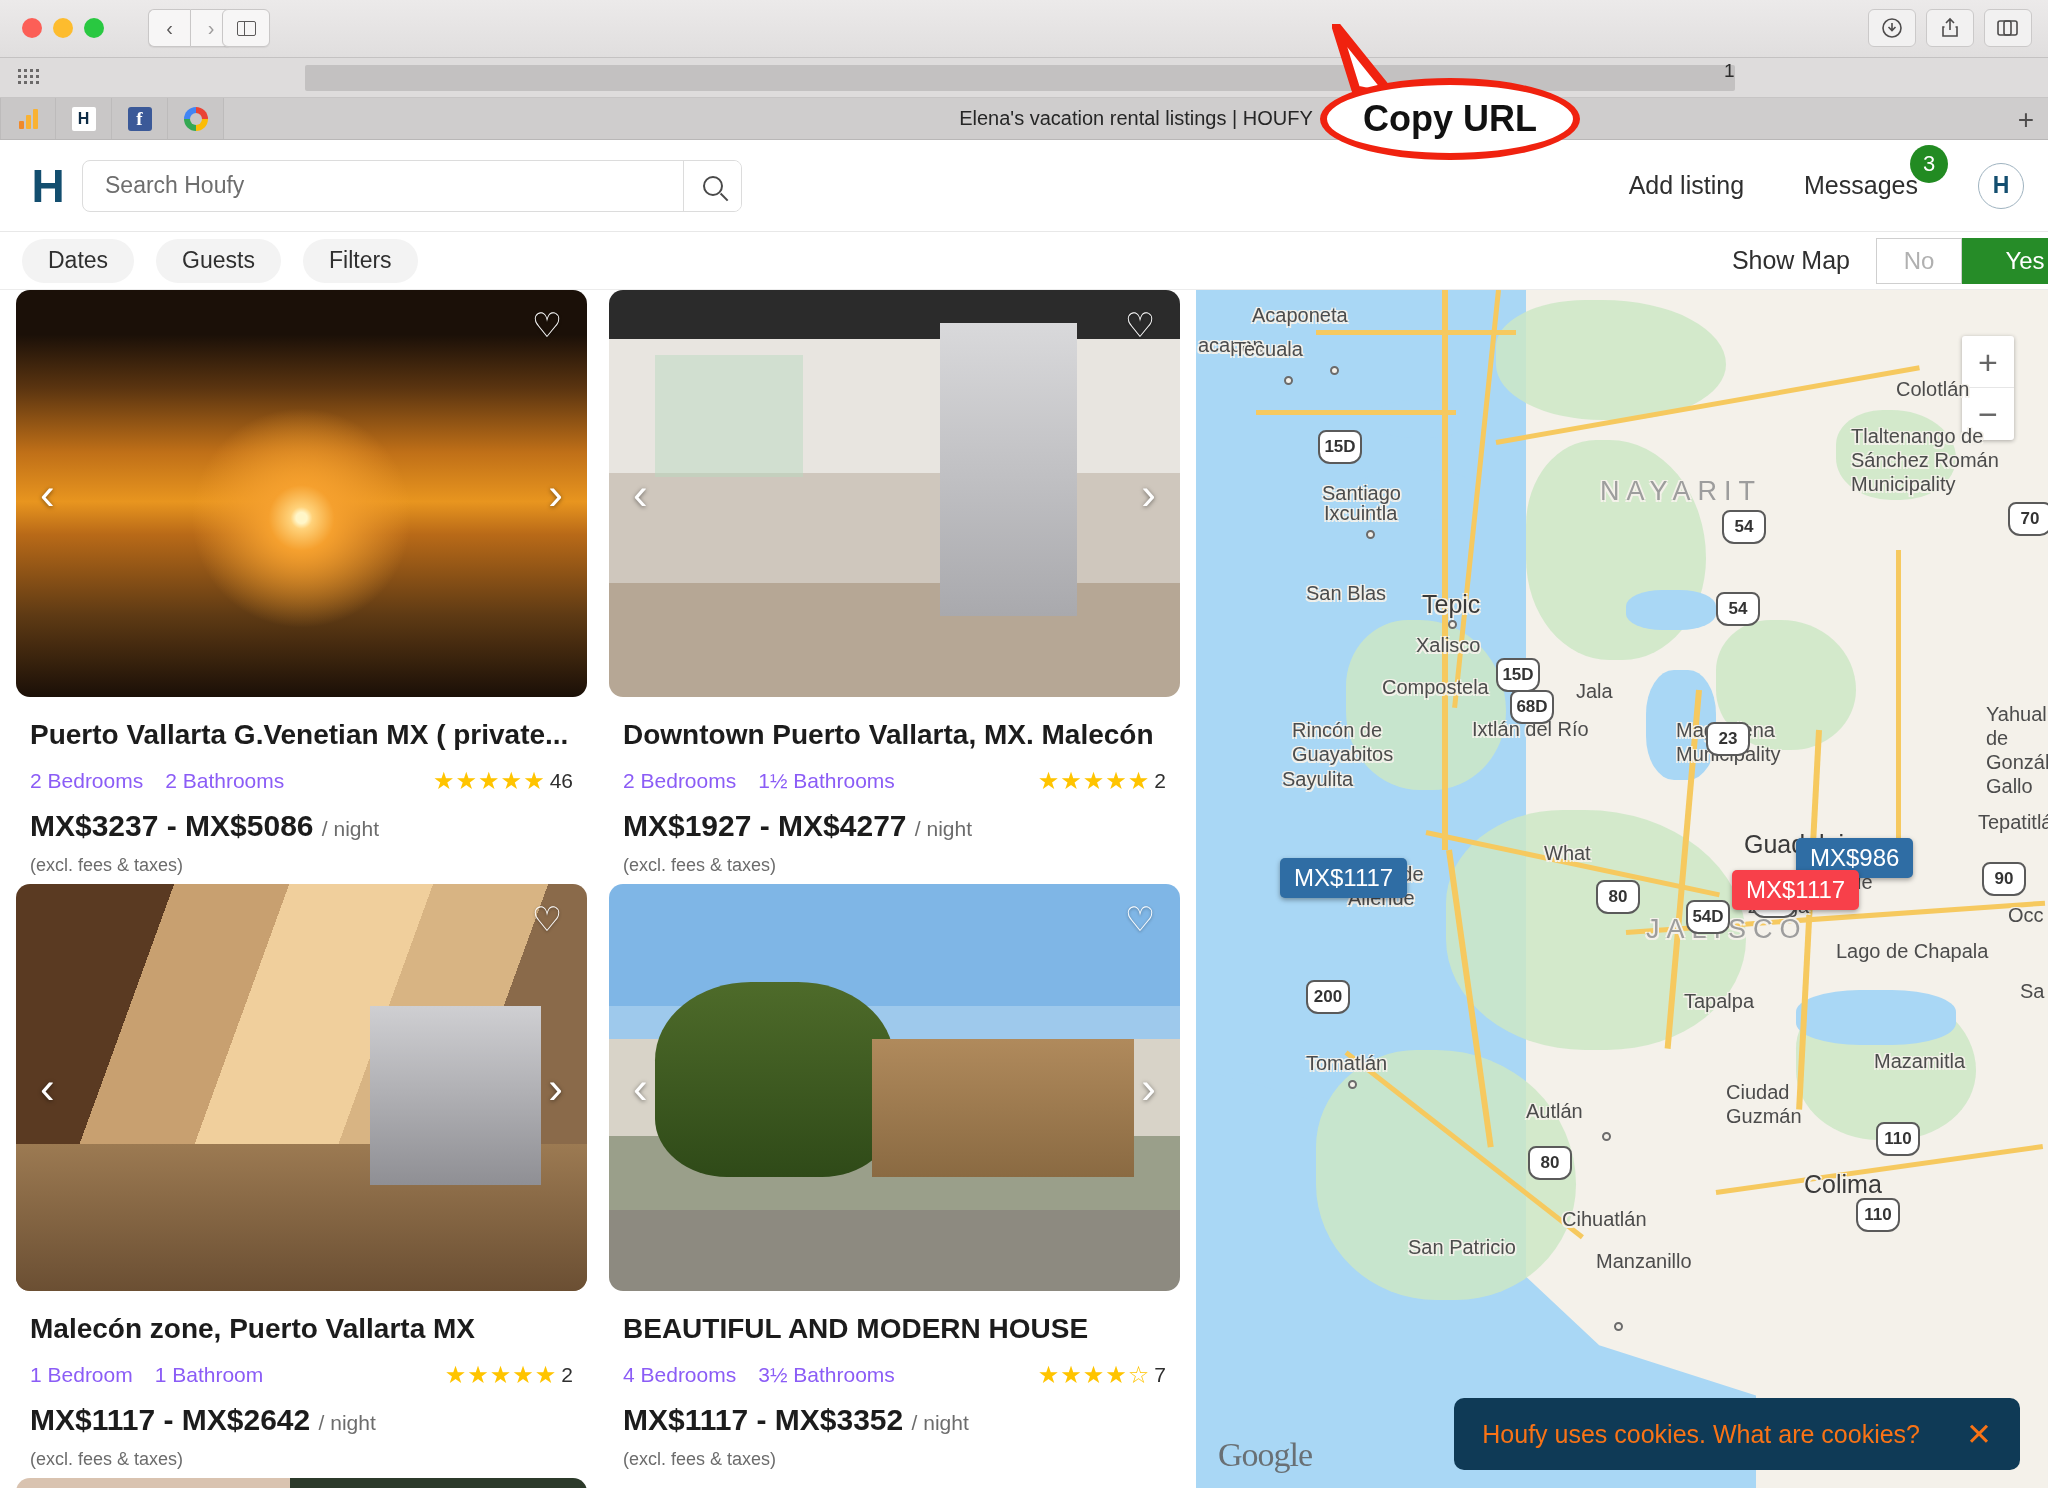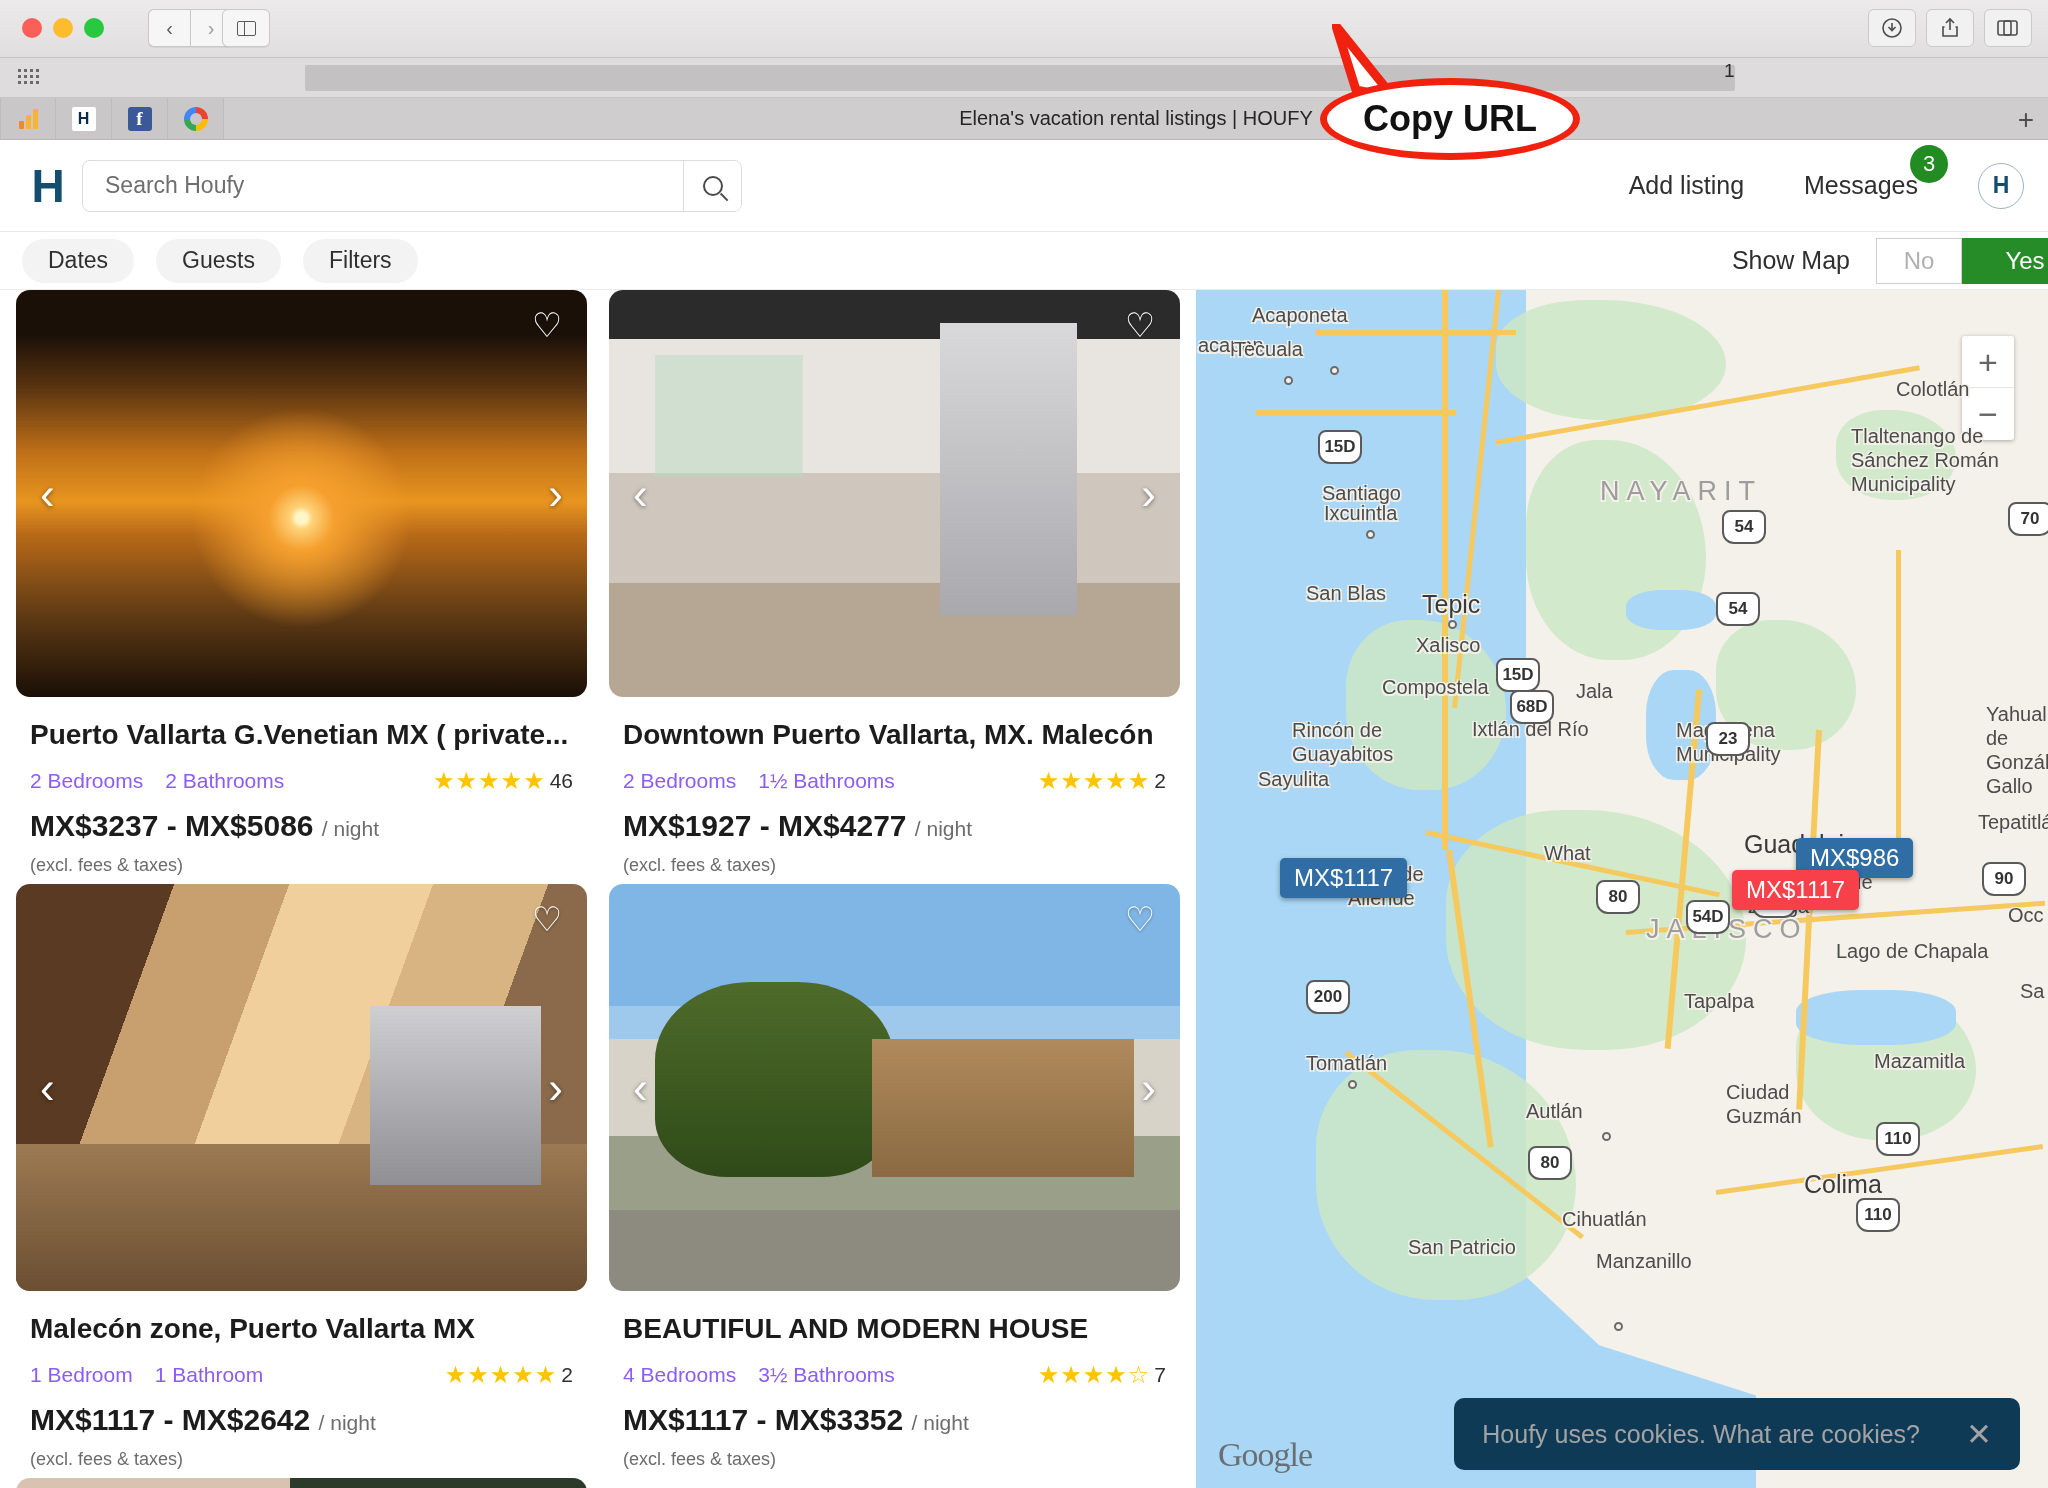--- a/index.html
+++ b/index.html
@@ -196,21 +196,21 @@
   .marker::after { content:''; position:absolute; left:50%; margin-left:-7px; bottom:-8px;
     border-left:7px solid transparent; border-right:7px solid transparent; border-top:9px solid inherit; }
   .marker-blue { background:#2f6da4; }
   .marker-blue::after { border-top-color:#2f6da4; }
   .marker-red { background:#f8404a; }
   .marker-red::after { border-top-color:#f8404a; }
   .google-logo { position:absolute; left:22px; bottom:14px; font-size:34px; color:#5f5f5f;
     font-family:"Liberation Serif", serif; letter-spacing:-1px; opacity:.85; }
   .cookie {
     position:absolute; right:28px; bottom:18px; height:72px; padding:0 28px;
-    background:#0f3a56; color:#a3a3a3; border-radius:10px; display:flex; align-items:center; gap:46px;
+    background:#0f3a56; color:#f97316; border-radius:10px; display:flex; align-items:center; gap:46px;
   }
   .cookie-text { font-size:25px; }
   .cookie-close { font-size:31px; line-height:1; }
 
   
   .callout { position:absolute; left:1320px; top:78px; width:260px; height:82px;
     background:#fff; border:7px solid #f0220f; border-radius:50%/50%;
     display:flex; align-items:center; justify-content:center; }
   .callout-text { font-size:36px; font-weight:bold; color:#111; }
   .callout-tail { position:absolute; left:1332px; top:24px; width:72px; height:82px; }
@@ -479,21 +479,21 @@
     <span class="map-label" style="left:110px;top:292px;">San Blas</span>
     <span class="map-label big" style="left:226px;top:300px;">Tepic</span>
     <span class="map-label" style="left:220px;top:344px;">Xalisco</span>
     <span class="map-label" style="left:186px;top:386px;">Compostela</span>
     <span class="map-label" style="left:380px;top:390px;">Jala</span>
     <span class="map-label" style="left:700px;top:88px;">Colotlán</span>
     <span class="map-label" style="left:655px;top:134px;width:210px;white-space:normal;line-height:1.2;">Tlaltenango de Sánchez Román Municipality</span>
     <span class="map-label" style="left:96px;top:428px;width:150px;white-space:normal;line-height:1.2;">Rincón de Guayabitos</span>
     <span class="map-label" style="left:276px;top:428px;">Ixtlán del Río</span>
     <span class="map-label" style="left:480px;top:428px;width:140px;white-space:normal;line-height:1.2;">Magdalena Municipality</span>
-    <span class="map-label" style="left:62px;top:478px;">Sayulita</span>
+    <span class="map-label" style="left:86px;top:478px;">Sayulita</span>
     <span class="map-label" style="left:348px;top:552px;">What</span>
     <span class="map-label" style="left:152px;top:572px;width:120px;white-space:normal;line-height:1.2;">Talpa de Allende</span>
     <span class="map-label big" style="left:548px;top:540px;">Guadalajara</span>
     <span class="map-label" style="left:552px;top:580px;width:150px;white-space:normal;line-height:1.2;">Tlajomulco de Zúñiga</span>
     <span class="map-label state" style="left:450px;top:624px;">JALISCO</span>
     <span class="map-label" style="left:488px;top:700px;">Tapalpa</span>
     <span class="map-label" style="left:640px;top:650px;">Lago de Chapala</span>
     <span class="map-label" style="left:110px;top:762px;">Tomatlán</span>
     <span class="map-label" style="left:330px;top:810px;">Autlán</span>
     <span class="map-label" style="left:530px;top:790px;width:110px;white-space:normal;line-height:1.2;">Ciudad Guzmán</span>

